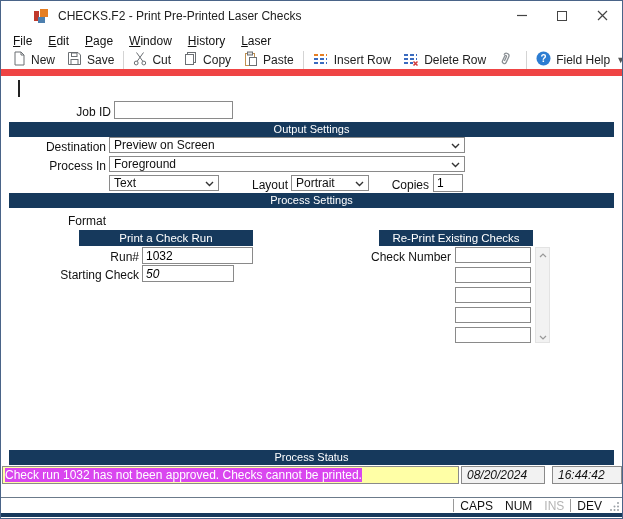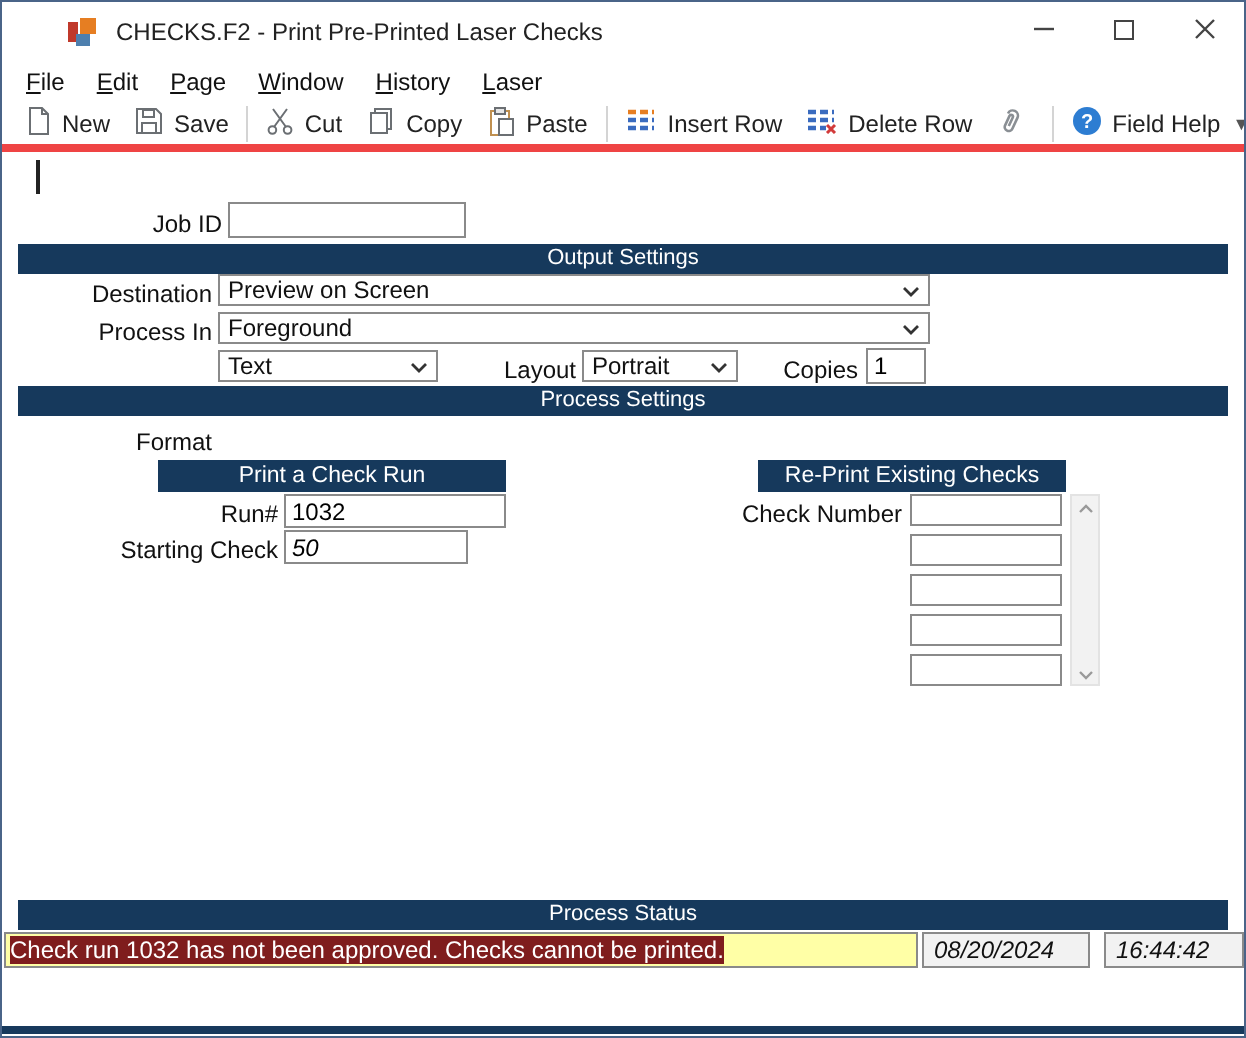--- a/index.html
+++ b/index.html
@@ -22,21 +22,21 @@
 
   
   .menubar { position:absolute; top:30px; left:0; right:0; height:20px;
              display:flex; align-items:center; padding-left:4px; }
   .menu-item { display:inline-block; font-size:12px; color:#111; padding:2px 8px; }
   .menu-item::first-letter { text-decoration:underline; }
 
   
   .toolbar { position:absolute; top:50px; left:0; right:0; height:25px;
              display:flex; align-items:center; padding-left:5px;
-             border-bottom:4px solid #ef4444; }
+             border-bottom:7px solid #ef4444; }
   .tbtn { display:flex; align-items:center; gap:5px; padding:0 6px; height:22px;
           font-size:12px; color:#222; white-space:nowrap; }
   .tsep { width:1px; height:18px; background:#d4d4d4; margin:0 3px; flex:0 0 auto; }
   .toverflow { margin-left:auto; margin-right:9px; color:#555; font-size:9px; }
 
   
   .caret { position:absolute; left:17px; top:79px; width:2px; height:17px; background:#222; }
 
   .flabel { position:absolute; font-size:12px; color:#111; text-align:right; white-space:nowrap; }
   .tinput { position:absolute; border:1px solid #8a8a8a; background:#fff;
@@ -57,21 +57,21 @@
                font-size:11.5px; text-align:center; line-height:16px; }
 
   .scrollbar { position:absolute; left:534px; top:246px; width:15px; height:96px;
                background:#f2f2f2; border:1px solid #e3e3e3;
                display:flex; flex-direction:column; justify-content:space-between; align-items:center; }
   .sb-arrow { padding:2px 0; line-height:6px; }
 
   .status-msg { position:absolute; left:1px; top:465px; width:457px; height:18px;
                 border:1px solid #8a8a8a; background:#ffffa6; font-size:12px; line-height:16px;
                 padding-left:2px; white-space:nowrap; overflow:hidden; }
-  .status-msg .sel { background:#7f1d1d; color:#fff; }
+  .status-msg .sel { background:#d946ef; color:#fff; }
   .status-field { position:absolute; top:465px; height:18px; border:1px solid #8a8a8a;
                   background:#f2f2f2; font-size:12px; line-height:16px; padding-left:5px;
                   color:#111; white-space:nowrap;font-style:italic; }
   #status-date { left:460px; width:84px; }
   #status-time { left:551px; width:70px; }
 
   .statusbar { position:absolute; left:0; right:0; top:496px; height:16px;
                border-top:1px solid #6b7a8a; display:flex; align-items:center;
                justify-content:flex-end; font-size:12px; color:#111; background:#fff; }
   .sb-item { padding:0 6px; }
@@ -269,16 +269,34 @@
         </svg></span>
   </div>
 
   <div class="bar" style="top:449px;">Process Status</div>
   <div class="status-msg">
     <span class="sel">Check run 1032 has not been approved. Checks cannot be printed.</span>
   </div>
   <div class="status-field" id="status-date">08/20/2024</div>
   <div class="status-field" id="status-time">16:44:42</div>
 
+  <div class="statusbar">
+    <div class="sb-sep"></div>
+    <span class="sb-item">CAPS</span>
+    <span class="sb-item">NUM</span>
+    <span class="sb-item inactive">INS</span>
+    <div class="sb-sep"></div>
+    <span class="sb-item">DEV</span>
+    <span class="grip"><svg width="10" height="10">
+          <g fill="#9aa0a6">
+            <circle cx="8" cy="2" r="1"></circle>
+            <circle cx="8" cy="5.5" r="1"></circle>
+            <circle cx="4.5" cy="5.5" r="1"></circle>
+            <circle cx="8" cy="9" r="1"></circle>
+            <circle cx="4.5" cy="9" r="1"></circle>
+            <circle cx="1" cy="9" r="1"></circle>
+          </g>
+        </svg></span>
+  </div>
 
   <div class="bottom-edge"></div>
 
 </div>
 
 </body></html>

